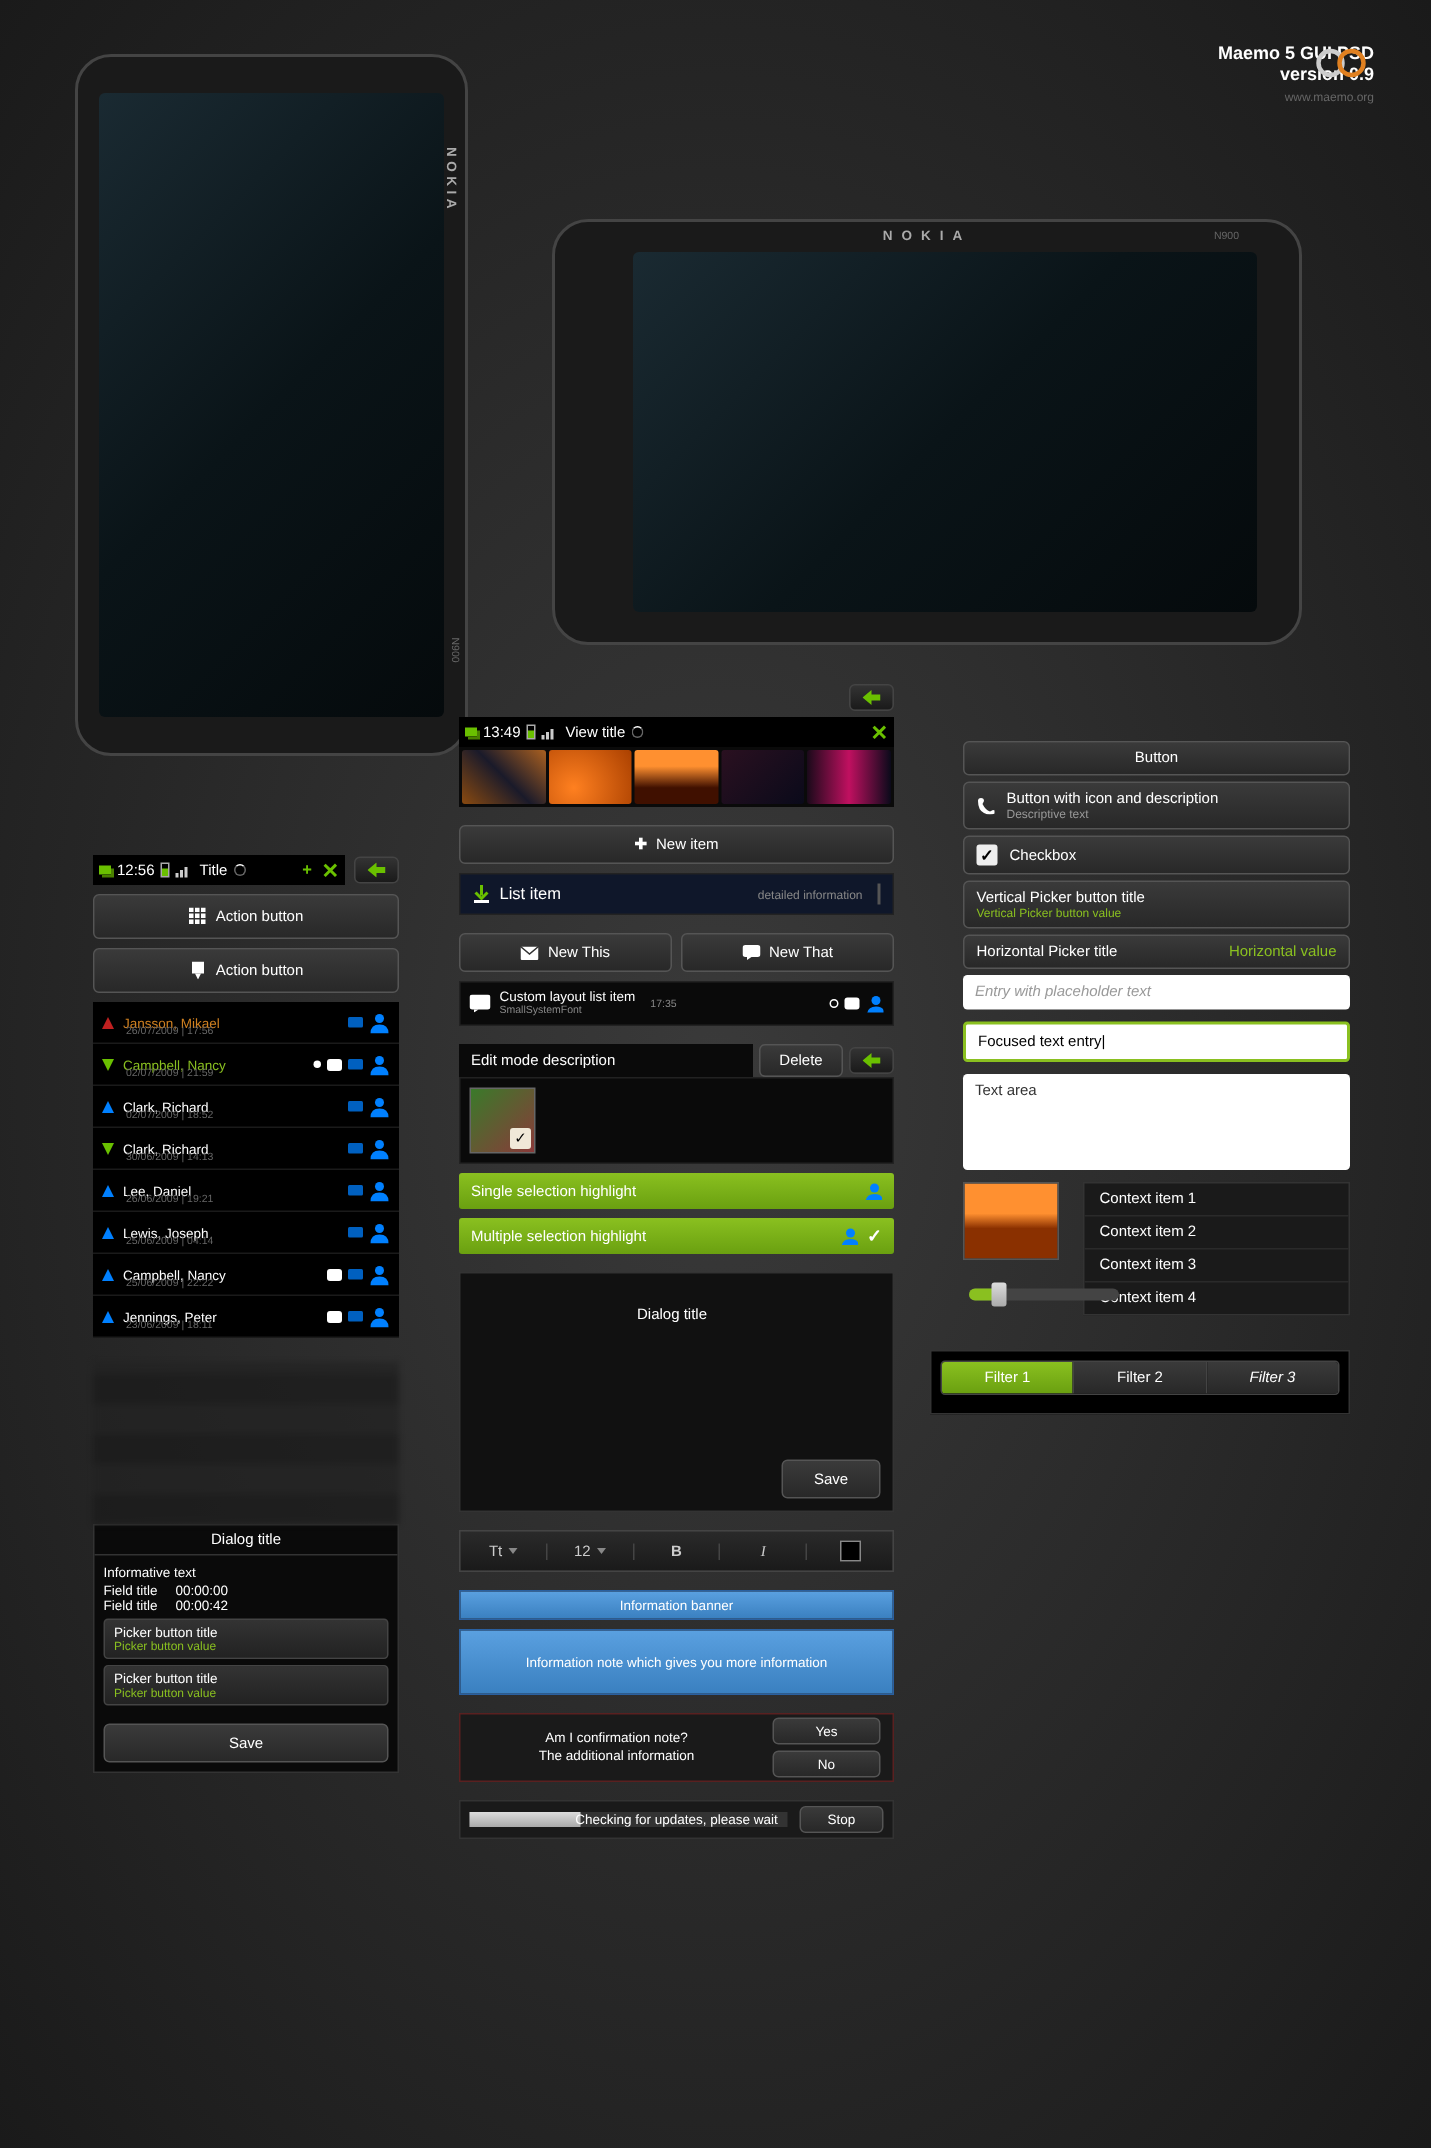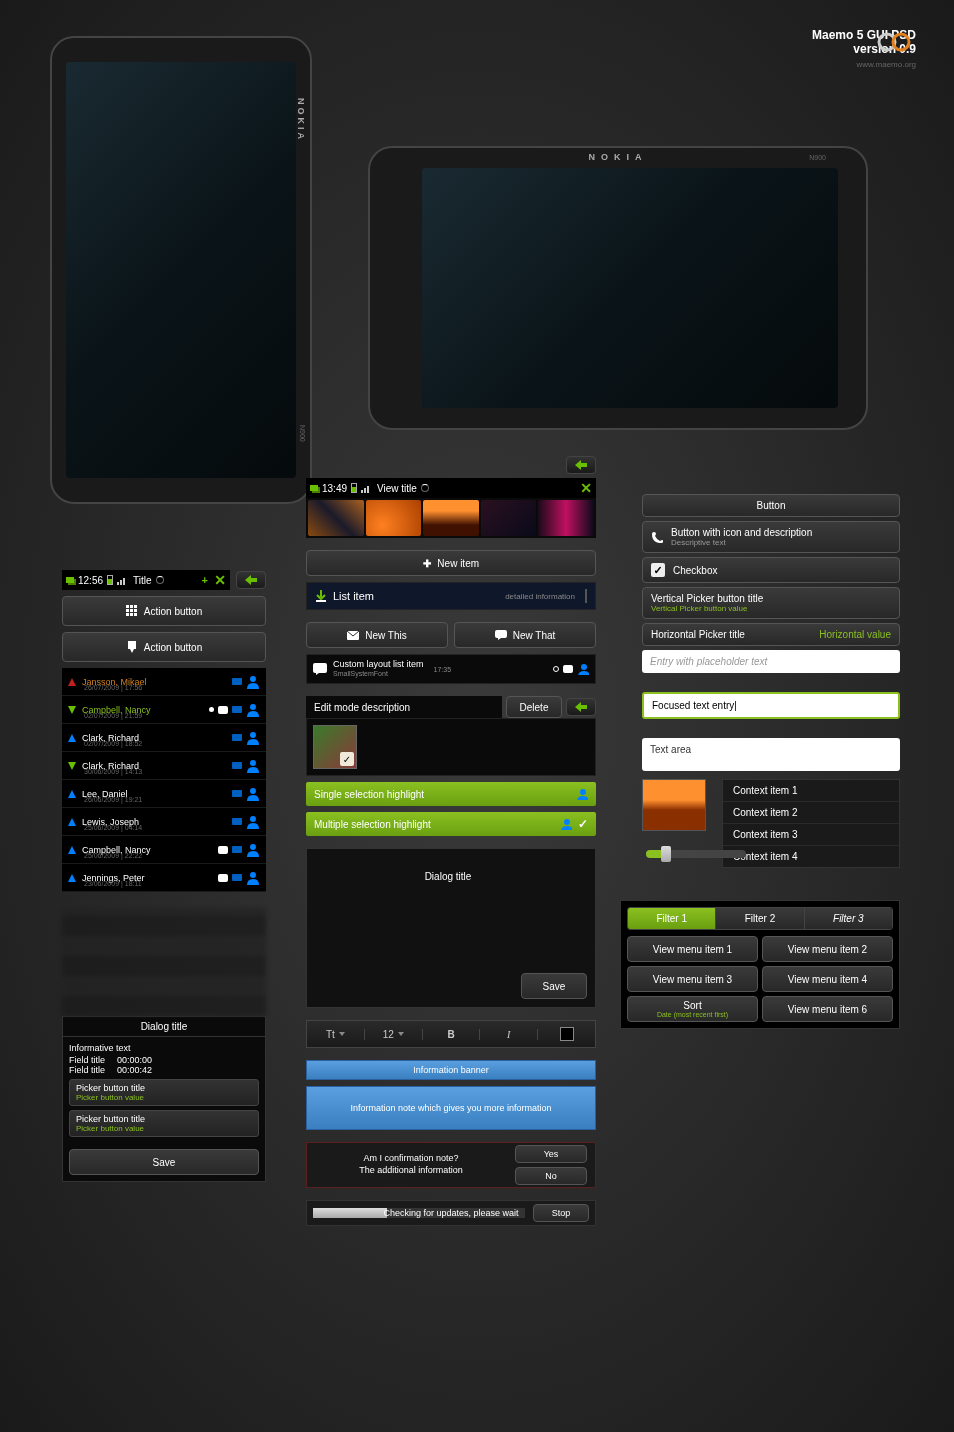--- a/index.html
+++ b/index.html
@@ -148,24 +148,24 @@
 .rbtn.center { text-align: center; }
 .rbtn.withdesc .desc { font-size: 8px; color: #999; }
 .rbtn.withdesc { display: flex; align-items: center; gap: 8px; }
 .rbtn.check { display: flex; align-items: center; gap: 8px; }
 .cbox { width: 14px; height: 14px; background: #eee; border-radius: 2px; display: flex; align-items: center; justify-content: center; color: #000; font-size: 11px; font-weight: bold; }
 .phone-icon { width: 12px; height: 12px; }
 .rbtn.vpicker .val { font-size: 8px; color: #8ac020; }
 .rbtn.hpicker { display: flex; justify-content: space-between; align-items: center; }
 .rbtn.hpicker .val { color: #8ac020; font-size: 10px; }
 
-.entry { background: #fff; color: #999; border-radius: 3px; padding: 6px 8px; font-size: 10px; font-style: italic; margin-bottom: 19px; }
+.entry { background: #fff; color: #999; border-radius: 3px; padding: 6px 8px; font-size: 10px; font-style: italic; margin-bottom: 8px; }
 .entry.focused { border: 2px solid #8ac020; color: #000; font-style: normal; position: relative; }
 .entry.focused::after { content:"|"; animation: none; }
-.textarea { background: #fff; color: #333; border-radius: 3px; padding: 6px 8px; font-size: 10px; height: 33px; margin-bottom: 8px; }
+.textarea { background: #fff; color: #333; border-radius: 3px; padding: 6px 8px; font-size: 10px; height: 64px; margin-bottom: 8px; }
 
 .ctx-row { display: flex; gap: 16px; margin-bottom: 10px; }
 .ctx-thumb { width: 64px; height: 52px; background: linear-gradient(#ff9030 40%, #8a3000 60%); border: 1px solid #555; }
 .ctx-menu { flex: 1; background: #1a1a1a; border: 1px solid #333; }
 .ctx-item { padding: 5px 10px; font-size: 10px; border-bottom: 1px solid #2a2a2a; }
 .ctx-item:last-child { border-bottom: none; }
 
 .slider { height: 8px; background: #444; border-radius: 4px; position: relative; width: 100px; margin-left: 4px; margin-top: -28px; margin-bottom: 20px; }
 .slider::before { content:""; position:absolute; left:0; top:0; bottom:0; width:18%; background:#8ac020; border-radius:4px 0 0 4px; }
 .slider .knob { position: absolute; left: 15%; top: -4px; width: 10px; height: 16px; background: linear-gradient(#ddd,#aaa); border-radius: 2px; }
@@ -617,26 +617,15 @@
         <div class="knob"></div>
       </div>
 </div>
 
 <div class="view-menu">
   <div class="filter-row" id="filter-row">
         <div class="f active">Filter 1</div>
         <div class="f">Filter 2</div>
         <div class="f">Filter 3</div>
       </div>
-  <div class="menu-grid" id="menu-grid">
-        <div class="btn">View menu item 1</div>
-        <div class="btn">View menu item 2</div>
-        <div class="btn">View menu item 3</div>
-        <div class="btn">View menu item 4</div>
-        <div class="btn sort">
-          <span>Sort</span>
-          <span class="sub">Date (most recent first)</span>
-        </div>
-        <div class="btn">View menu item 6</div>
-      </div>
 </div>
 
 </div>
 
 </body></html>

